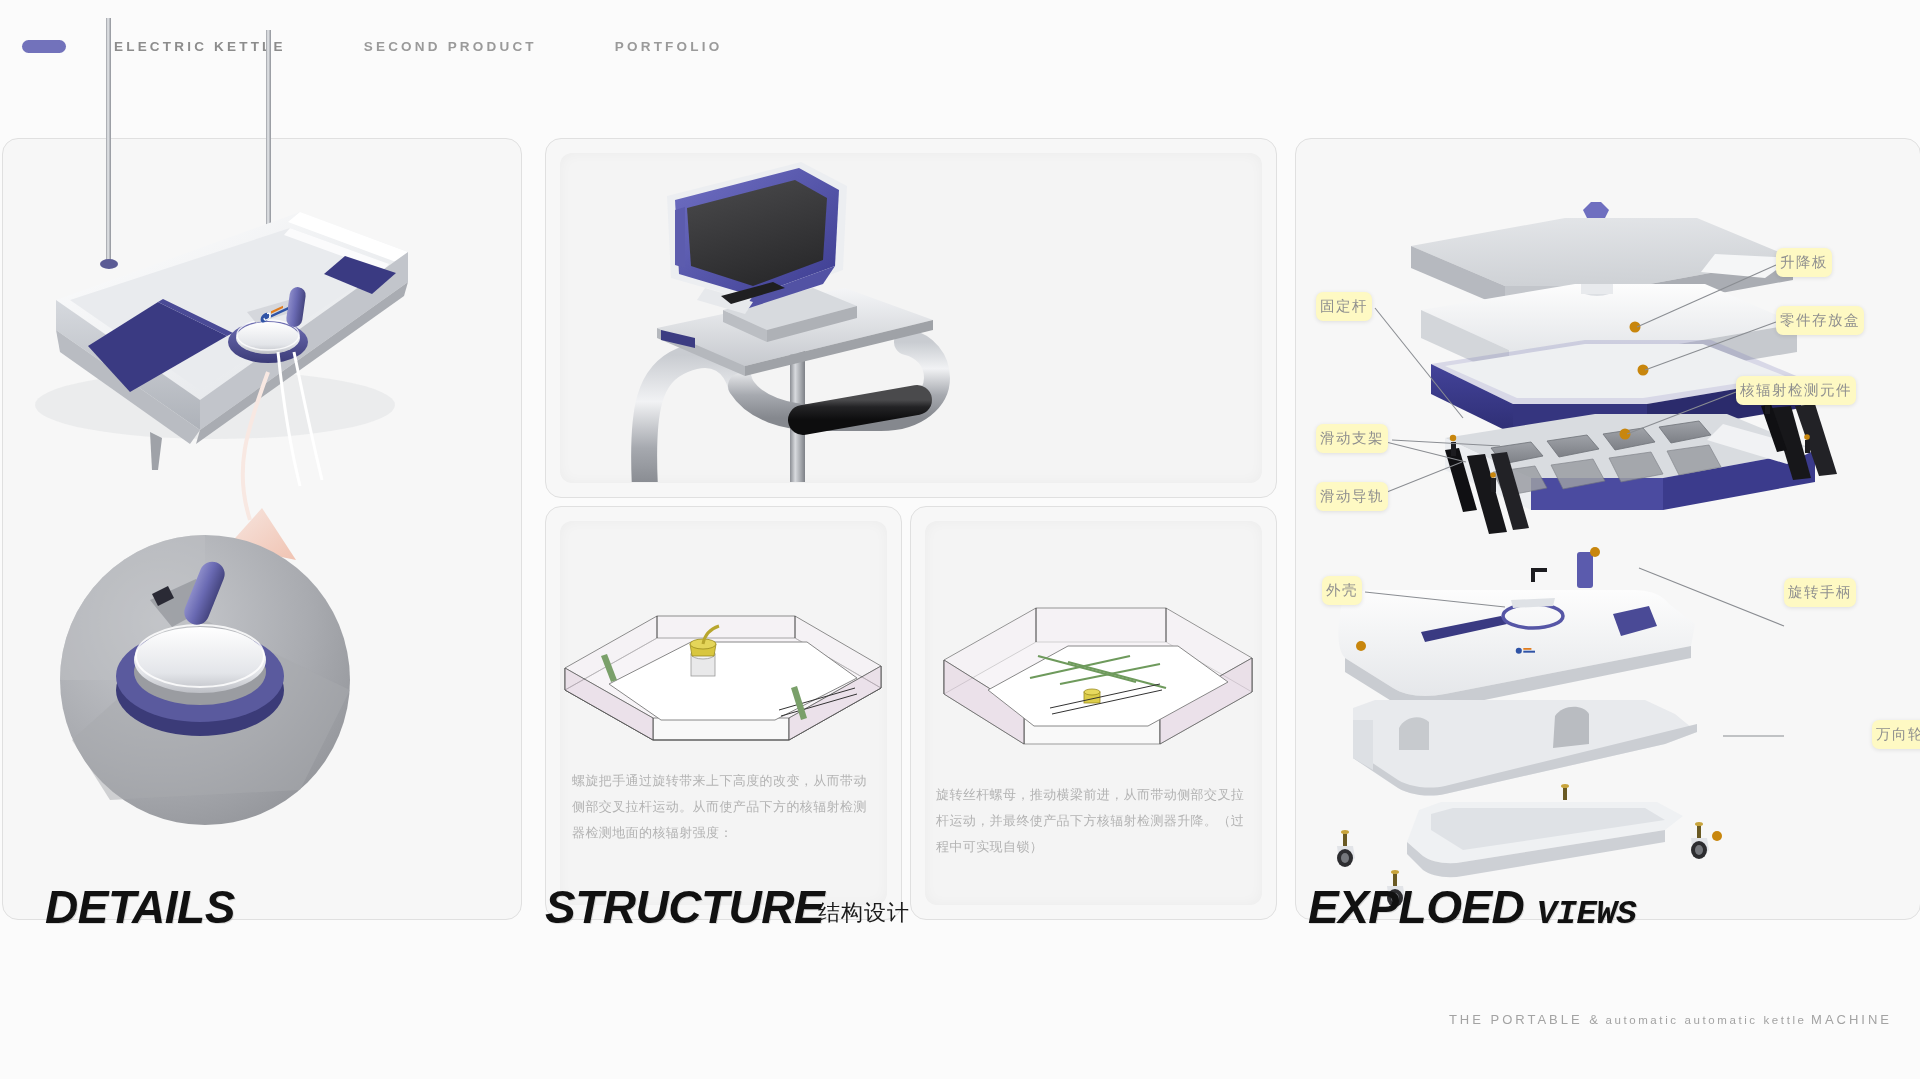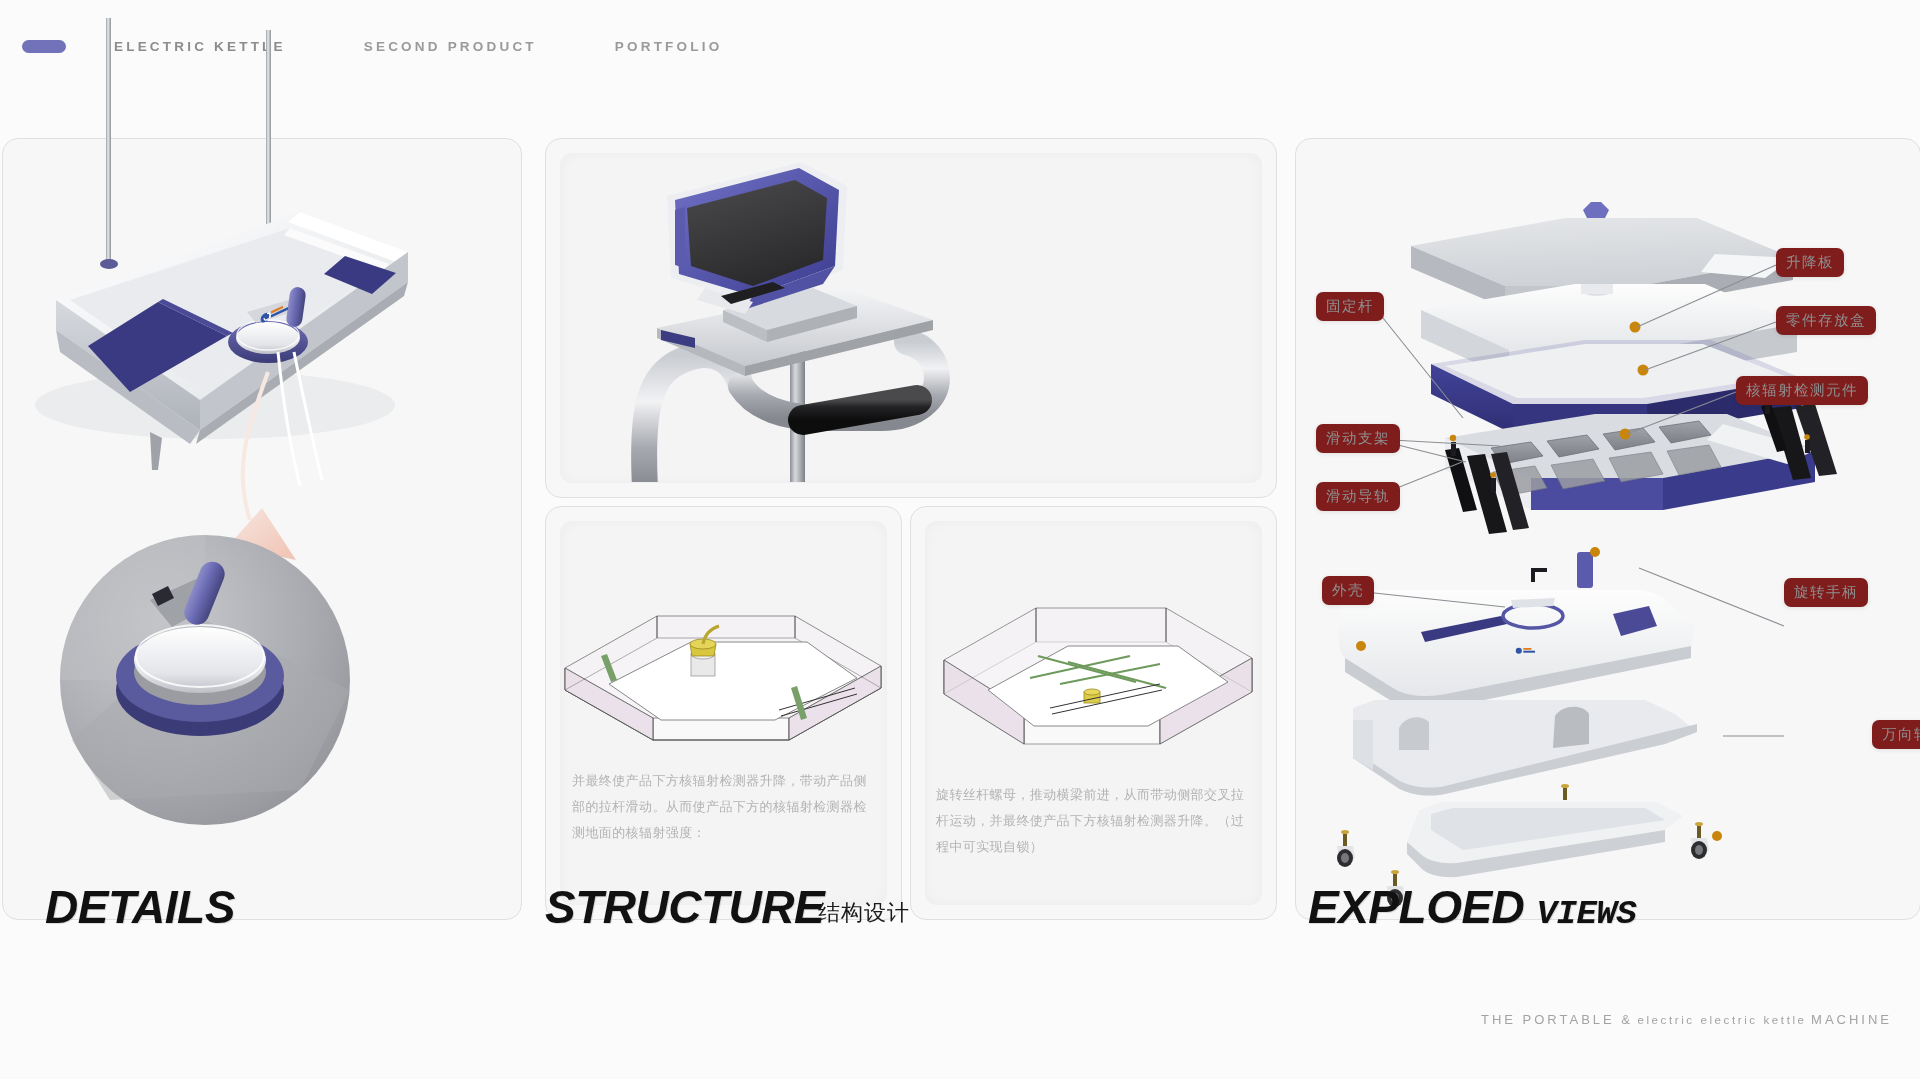--- a/index.html
+++ b/index.html
@@ -84,23 +84,23 @@
     color:#b3b3b3;
     font-family:"DejaVu Sans",sans-serif;
     letter-spacing:0.4px;
   }
   #struct-text-1{left:572px;top:768px;width:300px;}
   #struct-text-2{left:936px;top:782px;width:310px;}
 
   
   .exp-label{
     position:absolute;
-    background:#7f1d1d;
+    background:#fef9c3;
     border-radius:7px;
-    padding:5px 10px;
+    padding:5px 4px;
     font-size:14.5px;
     color:#8f8f8f;
     font-family:"DejaVu Sans",sans-serif;
     letter-spacing:1.5px;
     white-space:nowrap;
     box-shadow:0 1px 4px rgba(0,0,0,0.10);
     z-index:30;
   }
   svg.overlay{position:absolute;left:0;top:0;pointer-events:none;}
 </style>
@@ -347,21 +347,21 @@
 
   <g transform="translate(158,76)">
     <rect x="-12" y="18" width="24" height="22" fill="#e9e9ea" stroke="#999" stroke-width="0.8"></rect>
     <ellipse cx="0" cy="18" rx="12" ry="5" fill="#f4f4f5" stroke="#999" stroke-width="0.8"></ellipse>
     <path d="M -13 8 L 13 8 L 11 20 L -11 20 Z" fill="#d8c63f" stroke="#9b8c20" stroke-width="0.8"></path>
     <ellipse cx="0" cy="8" rx="13" ry="5" fill="#e4d55a" stroke="#9b8c20" stroke-width="0.8"></ellipse>
     <path d="M 0 8 C 2 -4 10 -8 16 -10" stroke="#b8a62e" stroke-width="3" fill="none"></path>
   </g>
 </svg>
 
-<div class="struct-text" id="struct-text-1">并最终使产品下方核辐射检测器升降，带动产品侧部的拉杆滑动。从而使产品下方的核辐射检测器检测地面的核辐射强度：</div>
+<div class="struct-text" id="struct-text-1">螺旋把手通过旋转带来上下高度的改变，从而带动侧部交叉拉杆运动。从而使产品下方的核辐射检测器检测地面的核辐射强度：</div>
 
 <div class="panel" id="panel-structure-b2">
   <div class="inner-card"></div>
 </div>
 
 <svg class="overlay" width="365" height="230" style="left:910px;top:560px;z-index:14;">
   <g stroke="#3b3b3b" stroke-width="1" fill="none">
     <polygon points="34,134 126,82 256,82 342,132 250,184 114,184" fill="#ffffff" opacity="0.5" stroke="#444"></polygon>
     <polygon points="34,100 126,48 256,48 342,98 250,150 114,150" fill="#f6f2f6" opacity="0.6" stroke="#555"></polygon>
     <line x1="34" y1="100" x2="34" y2="134"></line>
@@ -599,15 +599,15 @@
 <div class="exp-label" style="left:1316px;top:424px;">滑动支架</div>
 <div class="exp-label" style="left:1316px;top:482px;">滑动导轨</div>
 <div class="exp-label" style="left:1322px;top:576px;">外壳</div>
 <div class="exp-label" style="left:1784px;top:578px;">旋转手柄</div>
 <div class="exp-label" style="left:1872px;top:720px;">万向轮</div>
 
 <div class="sect-title" id="title-exploded"><span>EXPLOED</span> <span class="small">VIEWS</span></div>
 
 <div id="footer">
   <span class="big">THE PORTABLE &amp;</span>
-  <span class="sm">electric electric kettle</span>
+  <span class="sm">automatic automatic kettle</span>
   <span class="big">MACHINE</span>
 </div>
 
 </body></html>

